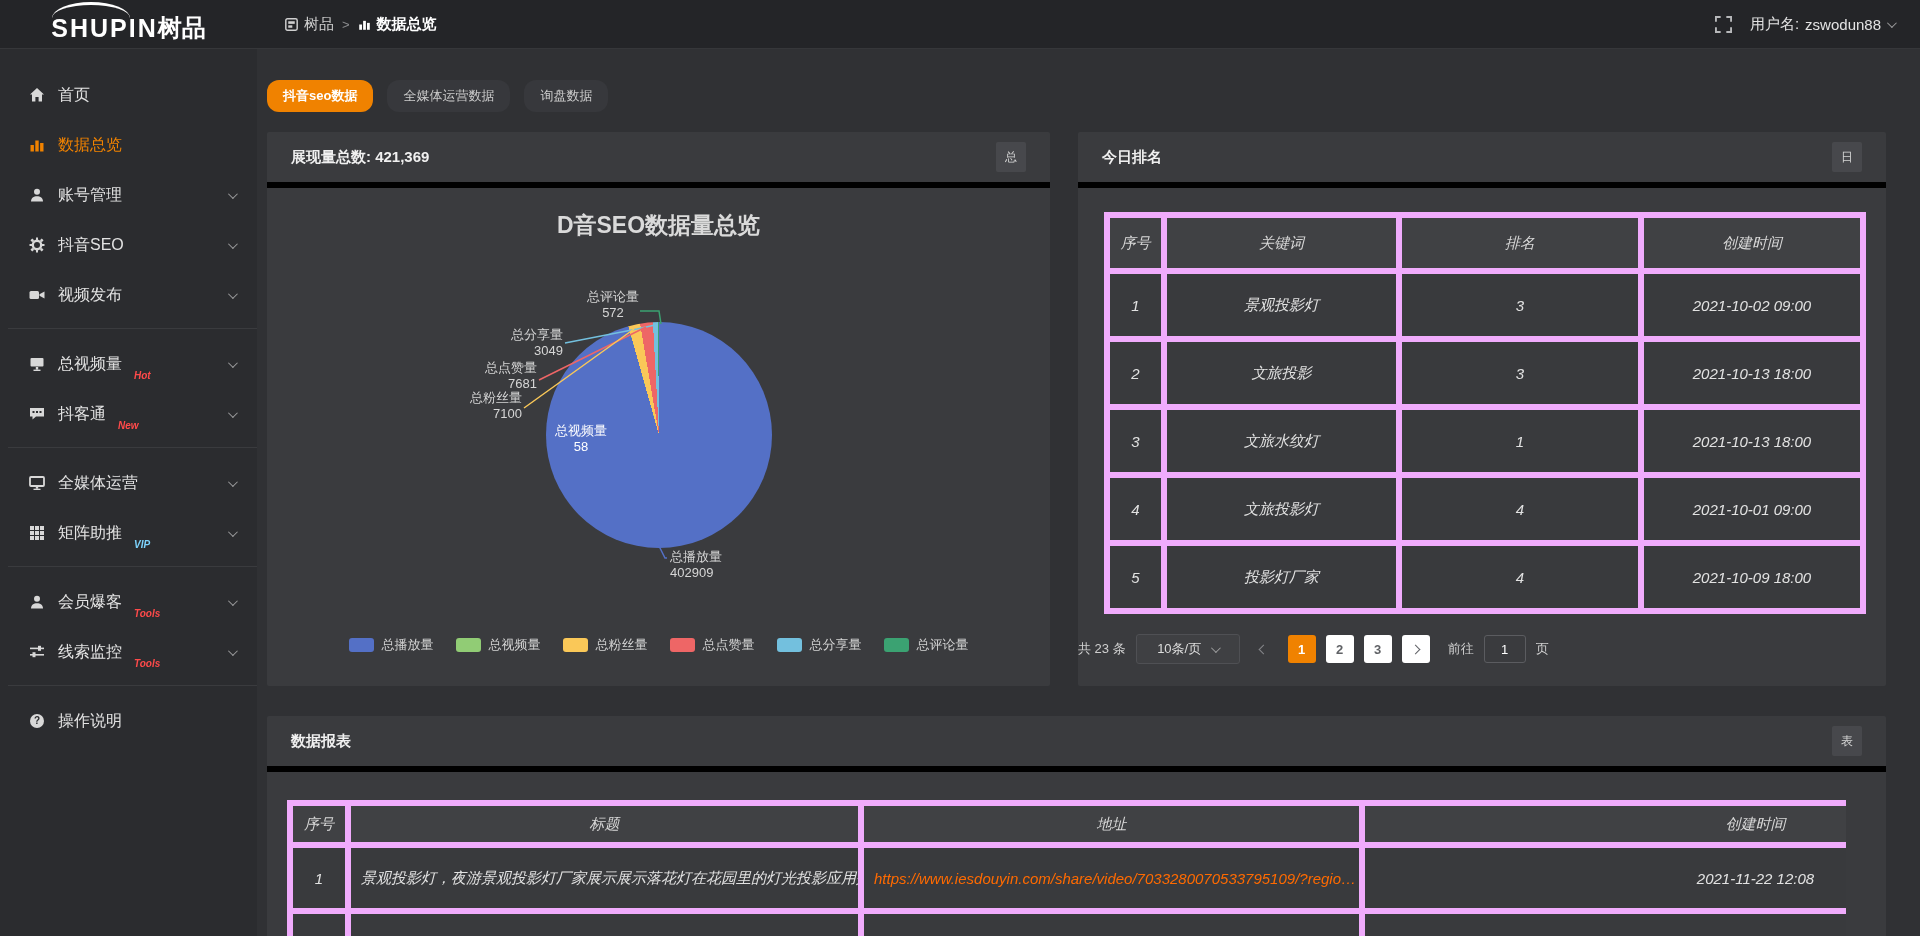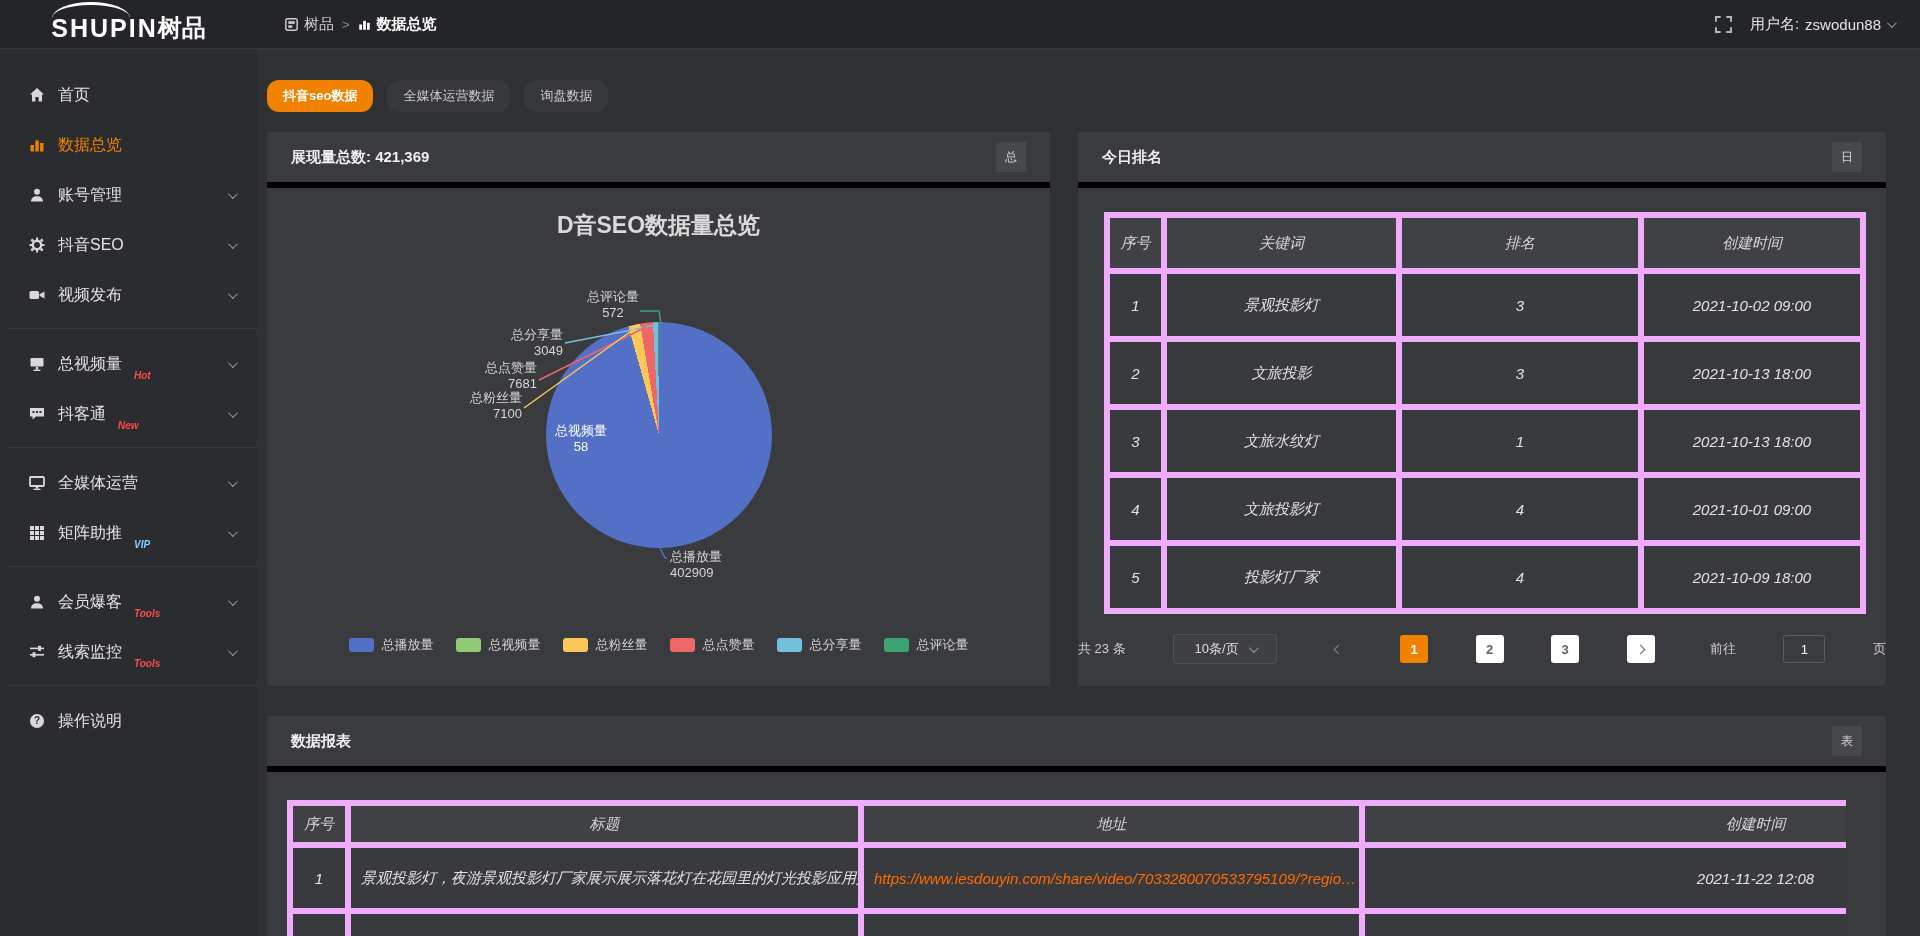--- a/index.html
+++ b/index.html
@@ -79,21 +79,21 @@
   thead th { background:#404144; height:56px; color:#d8d8d8; }
   .rank-table { width:756px; margin:24px 26px 0; }
   .rank-table tbody td { height:68px; background:#393a3d; }
   .report-table { width:1859px; margin:28px 0 0 20px; }
   .report-table thead th { height:42px; }
   .report-table tbody td { height:66px; background:#393a3d; }
   .report-table td.l { text-align:left; padding:0 10px; }
   .report-table .link { color:#ff6a00; }
 
   
-  .pager { position:absolute; left:0; right:0; top:502px; display:flex; justify-content:space-between;
+  .pager { position:absolute; left:0; right:0; top:502px; display:flex; justify-content:flex-start;
     align-items:center; gap:10px; color:#cfcfcf; font-size:13px; }
   .pg-select { width:104px; height:30px; background:#3f4043; border:1px solid #4f5054; border-radius:3px;
     display:flex; align-items:center; justify-content:center; gap:10px; color:#dddddd; cursor:pointer; }
   .pg-btn { width:28px; height:28px; border-radius:3px; display:flex; align-items:center;
     justify-content:center; font-size:13px; font-weight:bold; cursor:pointer; }
   .pg-prev { background:transparent; }
   .pg-prev .chev { border-color:#85868a; }
   .pg-num { background:#ffffff; color:#606266; }
   .pg-num.on { background:#f08200; color:#fff; }
   .pg-next { background:#ffffff; }

